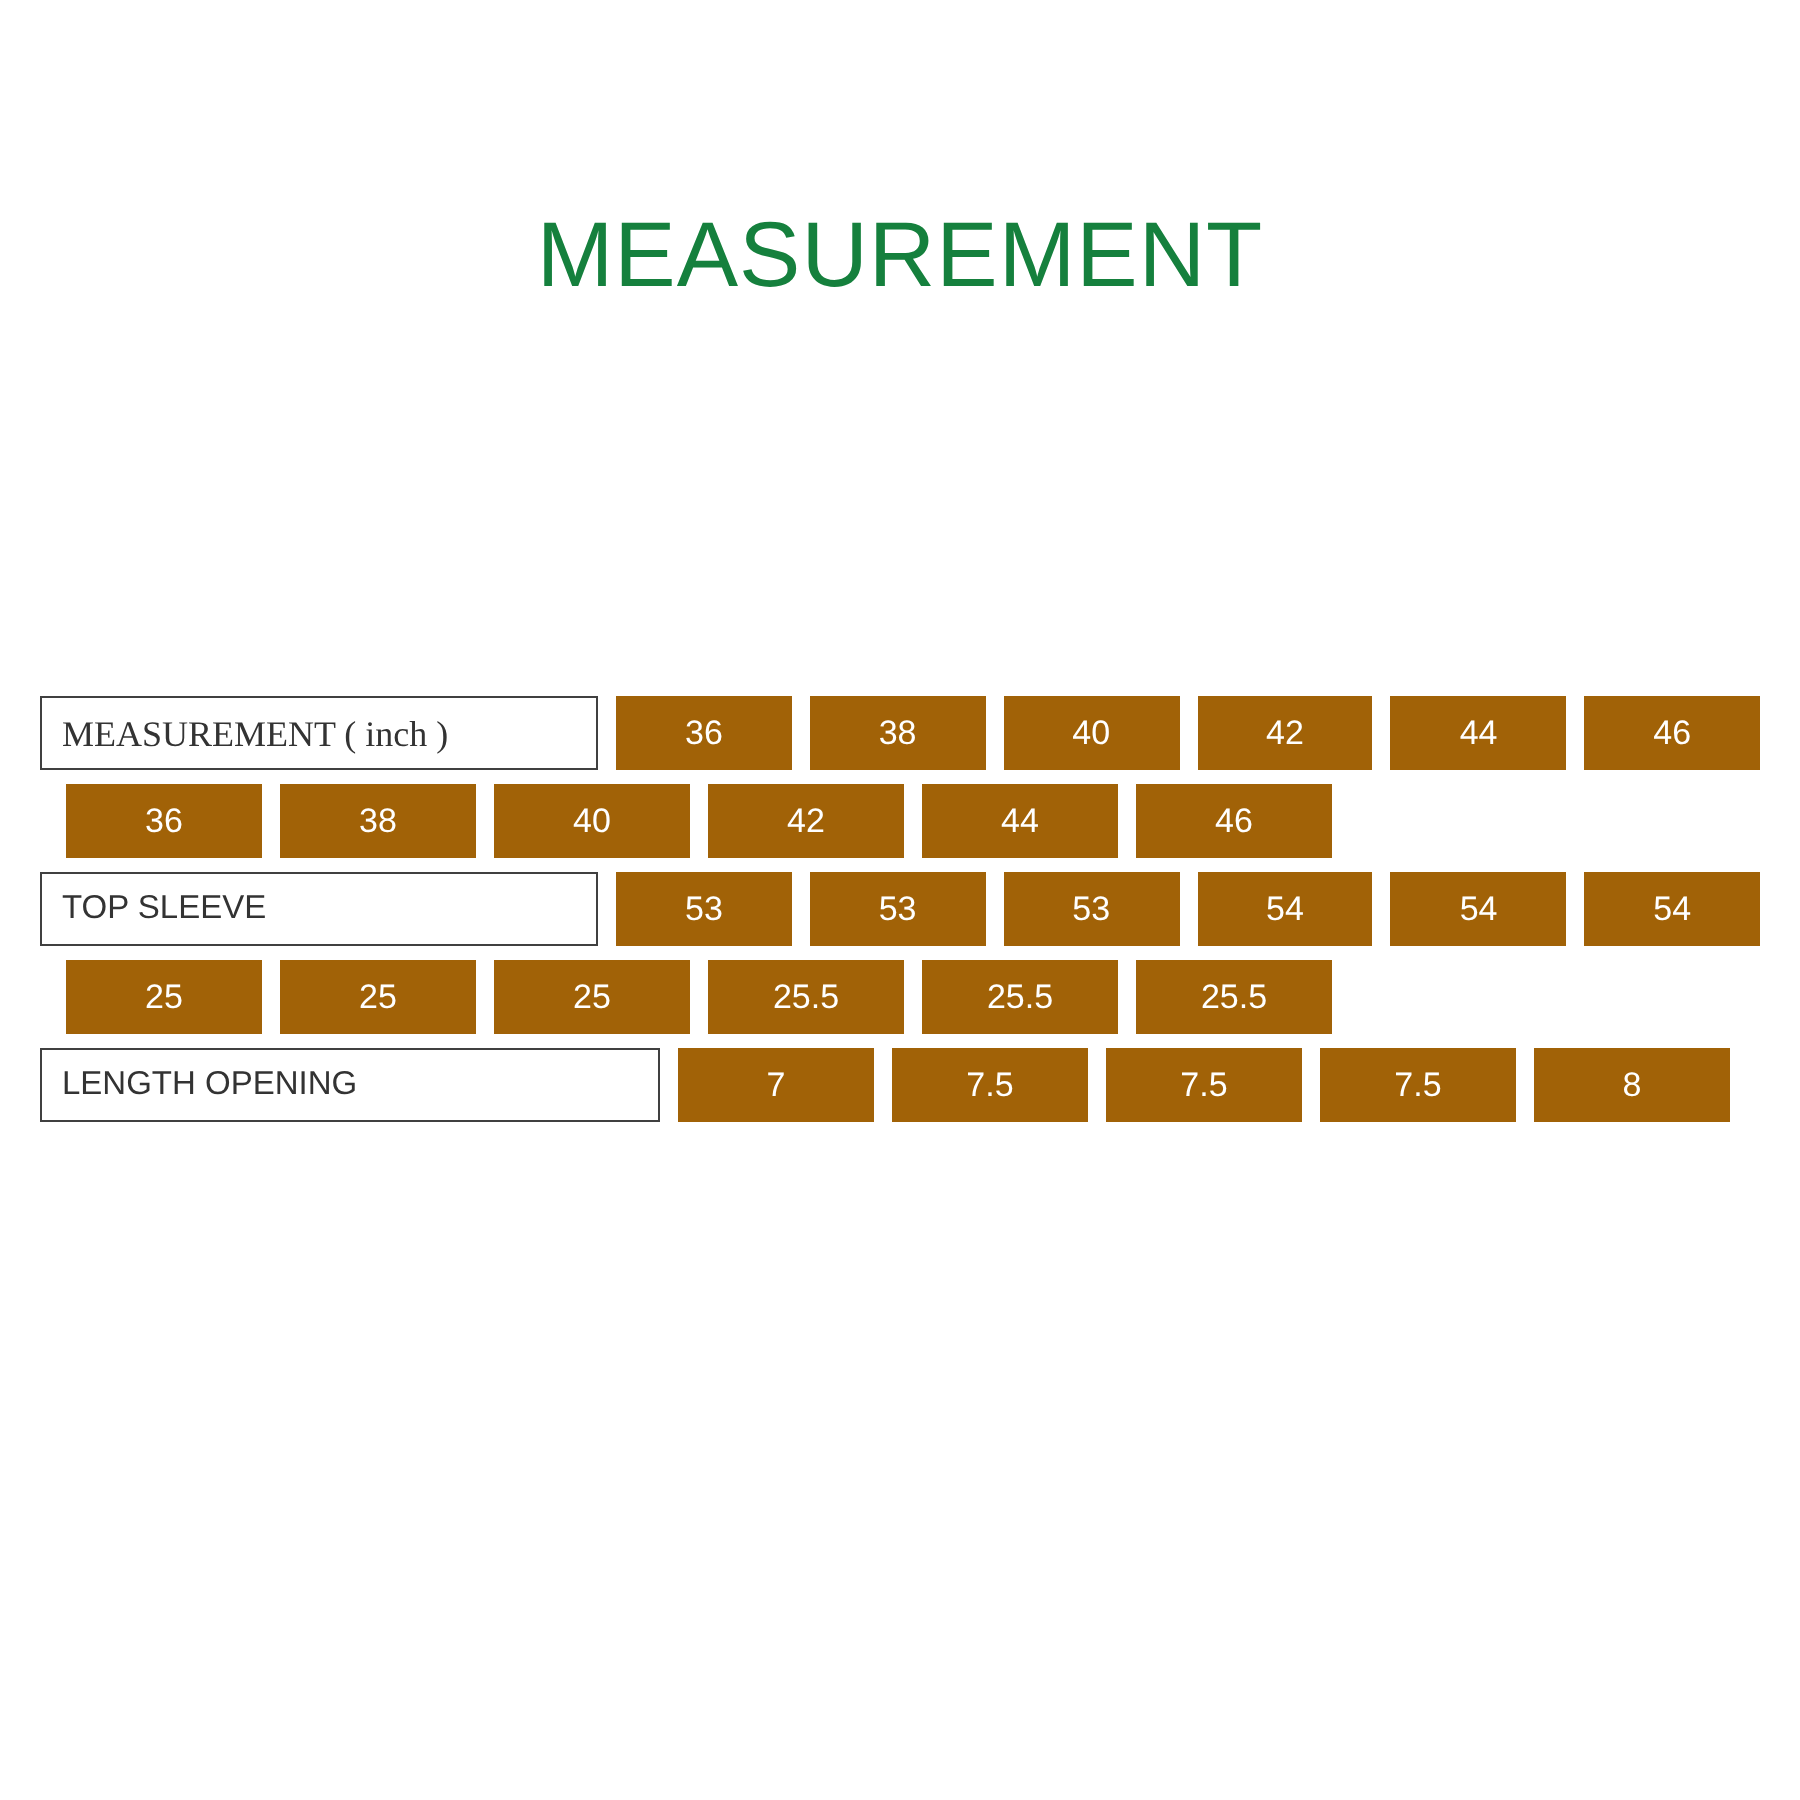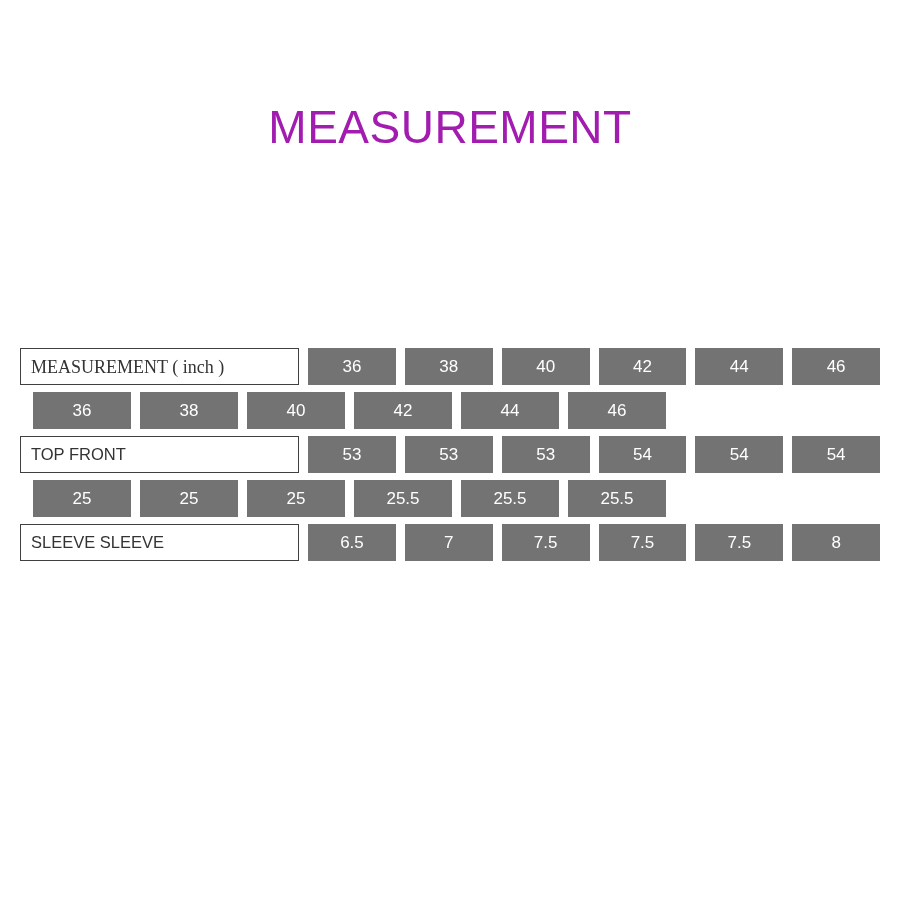--- a/index.html
+++ b/index.html
@@ -21,21 +21,21 @@
   }
   .title {
     position: absolute;
     top: 100px;
     left: 0;
     width: 900px;
     text-align: center;
     font-size: 46px;
     font-weight: 400;
     letter-spacing: 0.5px;
-    color: #a21caf;
+    color: #15803d;
     font-family: "Liberation Sans", sans-serif;
   }
   .table-wrap {
     position: absolute;
     top: 348px;
     left: 20px;
     width: 860px;
   }
   .row {
     display: flex;
@@ -55,21 +55,21 @@
     align-items: center;
     height: 37px;
   }
   .label-cell.header-label {
     font-family: "Liberation Serif", serif;
     font-size: 18px;
   }
   .val-cell {
     width: 98px;
     box-sizing: border-box;
-    background: #737373;
+    background: #a16207;
     color: #ffffff;
     font-size: 17px;
     height: 37px;
     display: flex;
     align-items: center;
     justify-content: center;
     margin-left: 9px;
   }
   .val-cell:first-of-type {
     margin-left: 13px;
@@ -97,41 +97,40 @@
     <div class="row">
       <div class="val-cell">36</div>
       <div class="val-cell">38</div>
       <div class="val-cell">40</div>
       <div class="val-cell">42</div>
       <div class="val-cell">44</div>
       <div class="val-cell">46</div>
     </div>
 
     <div class="row">
-      <div class="label-cell">TOP FRONT</div>
+      <div class="label-cell">TOP SLEEVE</div>
       <div class="val-cell">53</div>
       <div class="val-cell">53</div>
       <div class="val-cell">53</div>
       <div class="val-cell">54</div>
       <div class="val-cell">54</div>
       <div class="val-cell">54</div>
     </div>
 
     <div class="row">
       <div class="val-cell">25</div>
       <div class="val-cell">25</div>
       <div class="val-cell">25</div>
       <div class="val-cell">25.5</div>
       <div class="val-cell">25.5</div>
       <div class="val-cell">25.5</div>
     </div>
 
     <div class="row">
-      <div class="label-cell">SLEEVE SLEEVE</div>
-      <div class="val-cell">6.5</div>
+      <div class="label-cell">LENGTH OPENING</div>
       <div class="val-cell">7</div>
       <div class="val-cell">7.5</div>
       <div class="val-cell">7.5</div>
       <div class="val-cell">7.5</div>
       <div class="val-cell">8</div>
     </div>
 
   </div>
 </div>
 

